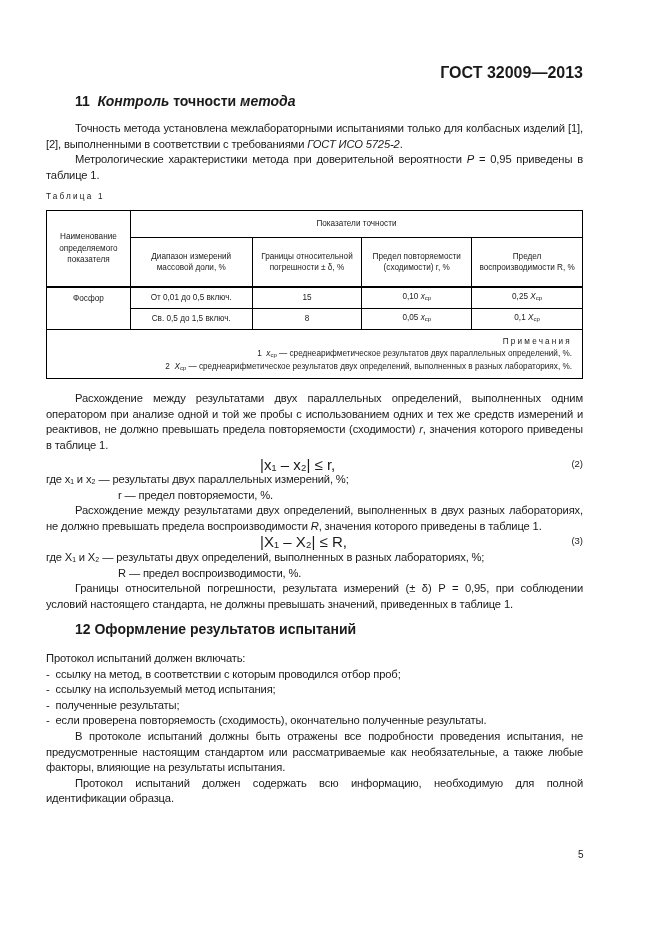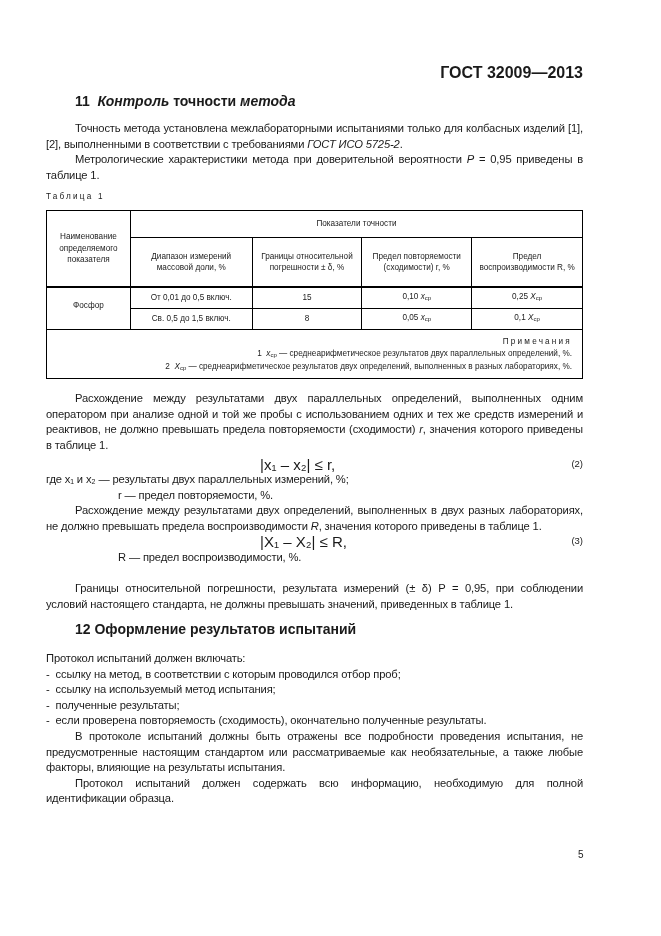--- a/index.html
+++ b/index.html
@@ -56,21 +56,21 @@
     <td rowspan="2">Наименование определяемого показателя</td>
     <td colspan="4">Показатели точности</td>
   </tr>
   <tr class="hdr2">
     <td>Диапазон измерений массовой доли, %</td>
     <td>Границы относительной погрешности ± δ, %</td>
     <td>Предел повторяемости (сходимости) r, %</td>
     <td>Предел воспроизводимости R, %</td>
   </tr>
   <tr class="data data1">
-    <td rowspan="2" style="vertical-align:top; padding-top:12px;">Фосфор</td>
+    <td rowspan="2" style="vertical-align:top; padding-top:5px;">Фосфор</td>
     <td>От 0,01 до 0,5 включ.</td>
     <td>15</td>
     <td><span>0,10</span> <i>x</i><span class="sub">ср</span></td>
     <td><span>0,25</span> <i>X</i><span class="sub">ср</span></td>
   </tr>
   <tr class="data data2">
     <td>Св. 0,5 до 1,5 включ.</td>
     <td>8</td>
     <td><span>0,05</span> <i>x</i><span class="sub">ср</span></td>
     <td><span>0,1</span> <i>X</i><span class="sub">ср</span></td>
@@ -98,20 +98,21 @@
 </div>
 
 <div class="abs para" style="top:503px;">
   <span class="ind"></span><span>Расхождение между результатами двух определений, выполненных в двух разных лабораториях, не должно превышать предела воспроизводимости </span><i>R</i><span>, значения которого приведены в таблице 1.</span>
 </div>
 
 <div class="abs formula" style="left:260px; top:533px;">|X₁ – X₂| ≤ R,</div>
 <div class="abs eqno" style="top:535px;">(3)</div>
 
 <div class="abs para" style="top:550px;">
+  <div>где X₁ и X₂ — результаты двух определений, выполненных в разных лабораториях, %;</div>
   <div style="padding-left:72px;">R — предел воспроизводимости, %.</div>
 </div>
 
 <div class="abs para" style="top:581px;">
   <span class="ind"></span><span>Границы относительной погрешности, результата измерений (± δ) P = 0,95, при соблюдении условий настоящего стандарта, не должны превышать значений, приведенных в таблице 1.</span>
 </div>
 
 <div class="abs sec-title" style="top:621px;">12  Оформление результатов испытаний</div>
 
 <div class="abs para" style="top:651px;">

